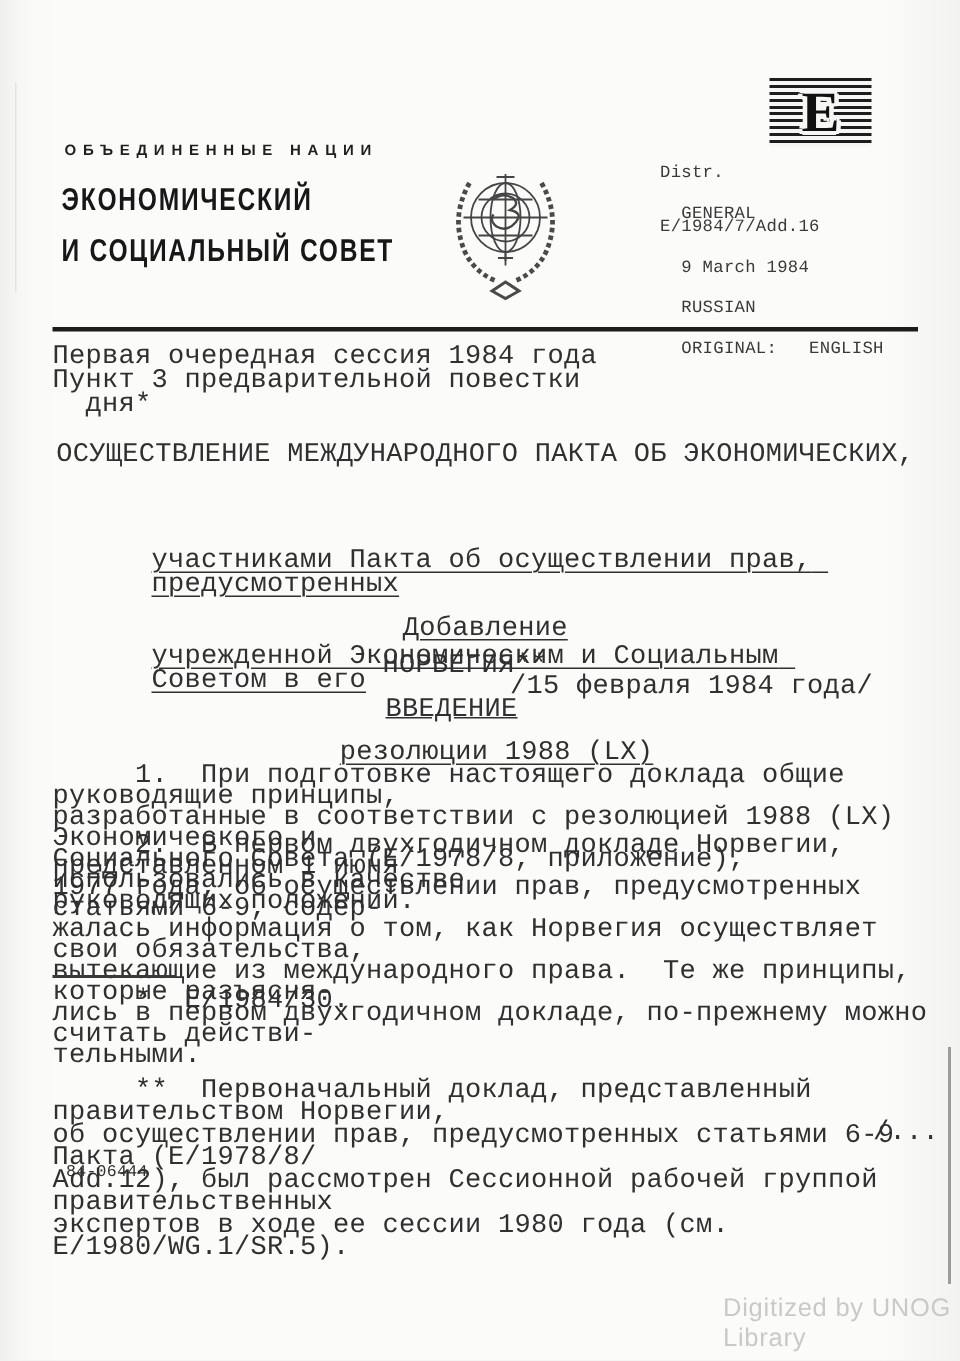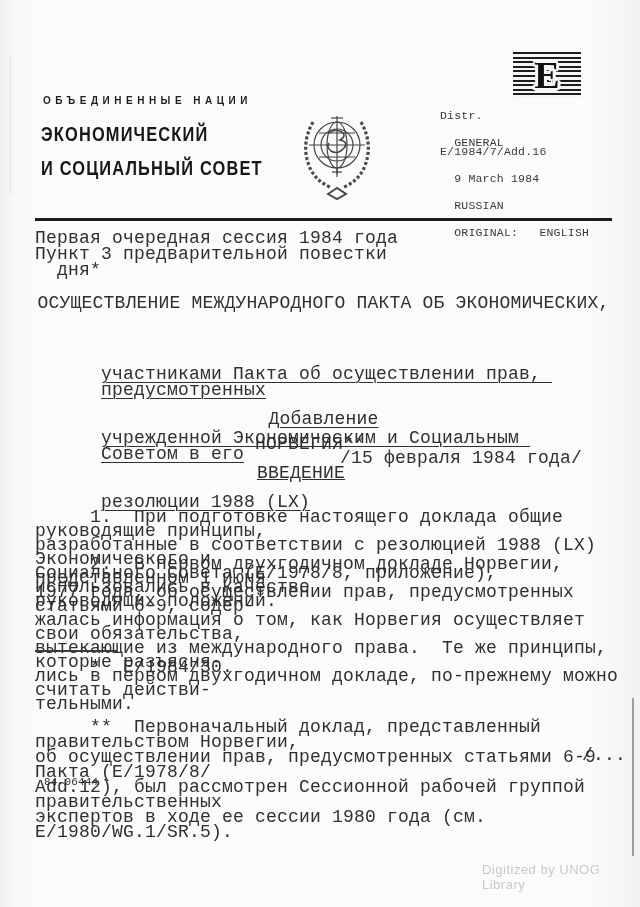--- a/index.html
+++ b/index.html
@@ -42,25 +42,25 @@
   }
   .e-box span{
     font-family:"Liberation Serif","DejaVu Serif",serif;
     font-weight:700;font-size:38px;line-height:1;color:#101010;
     text-shadow:-3px 0 0 #f6f6f4,3px 0 0 #f6f6f4,0 -3px 0 #f6f6f4,0 3px 0 #f6f6f4,
                 -2px -2px 0 #f6f6f4,2px 2px 0 #f6f6f4,-2px 2px 0 #f6f6f4,2px -2px 0 #f6f6f4;
   }
   .rule{background:#1c1c1c;}
   .u{text-decoration:underline;text-underline-offset:3px;text-decoration-thickness:1px;}
   .sub-line{display:block;}
-  .sub-line-last{}
+  .sub-line-last{text-align:center;}
   .center{text-align:center;}
   .watermark{
     font-family:"Liberation Sans","DejaVu Sans",sans-serif;
-    font-size:13px;color:#c9c9c9;letter-spacing:0.5px;
+    font-size:17px;color:#c9c9c9;letter-spacing:0.5px;
   }
   .scan-line-right{left:632px;top:698px;width:2px;height:158px;background:#6e6e6e;opacity:0.65;}
   .scan-line-left{left:10px;top:55px;width:1px;height:140px;background:#e3e3e1;}
   .emblem{left:299px;top:111px;}
 </style>
 </head>
 <body>
 
 <div class="page">
 

